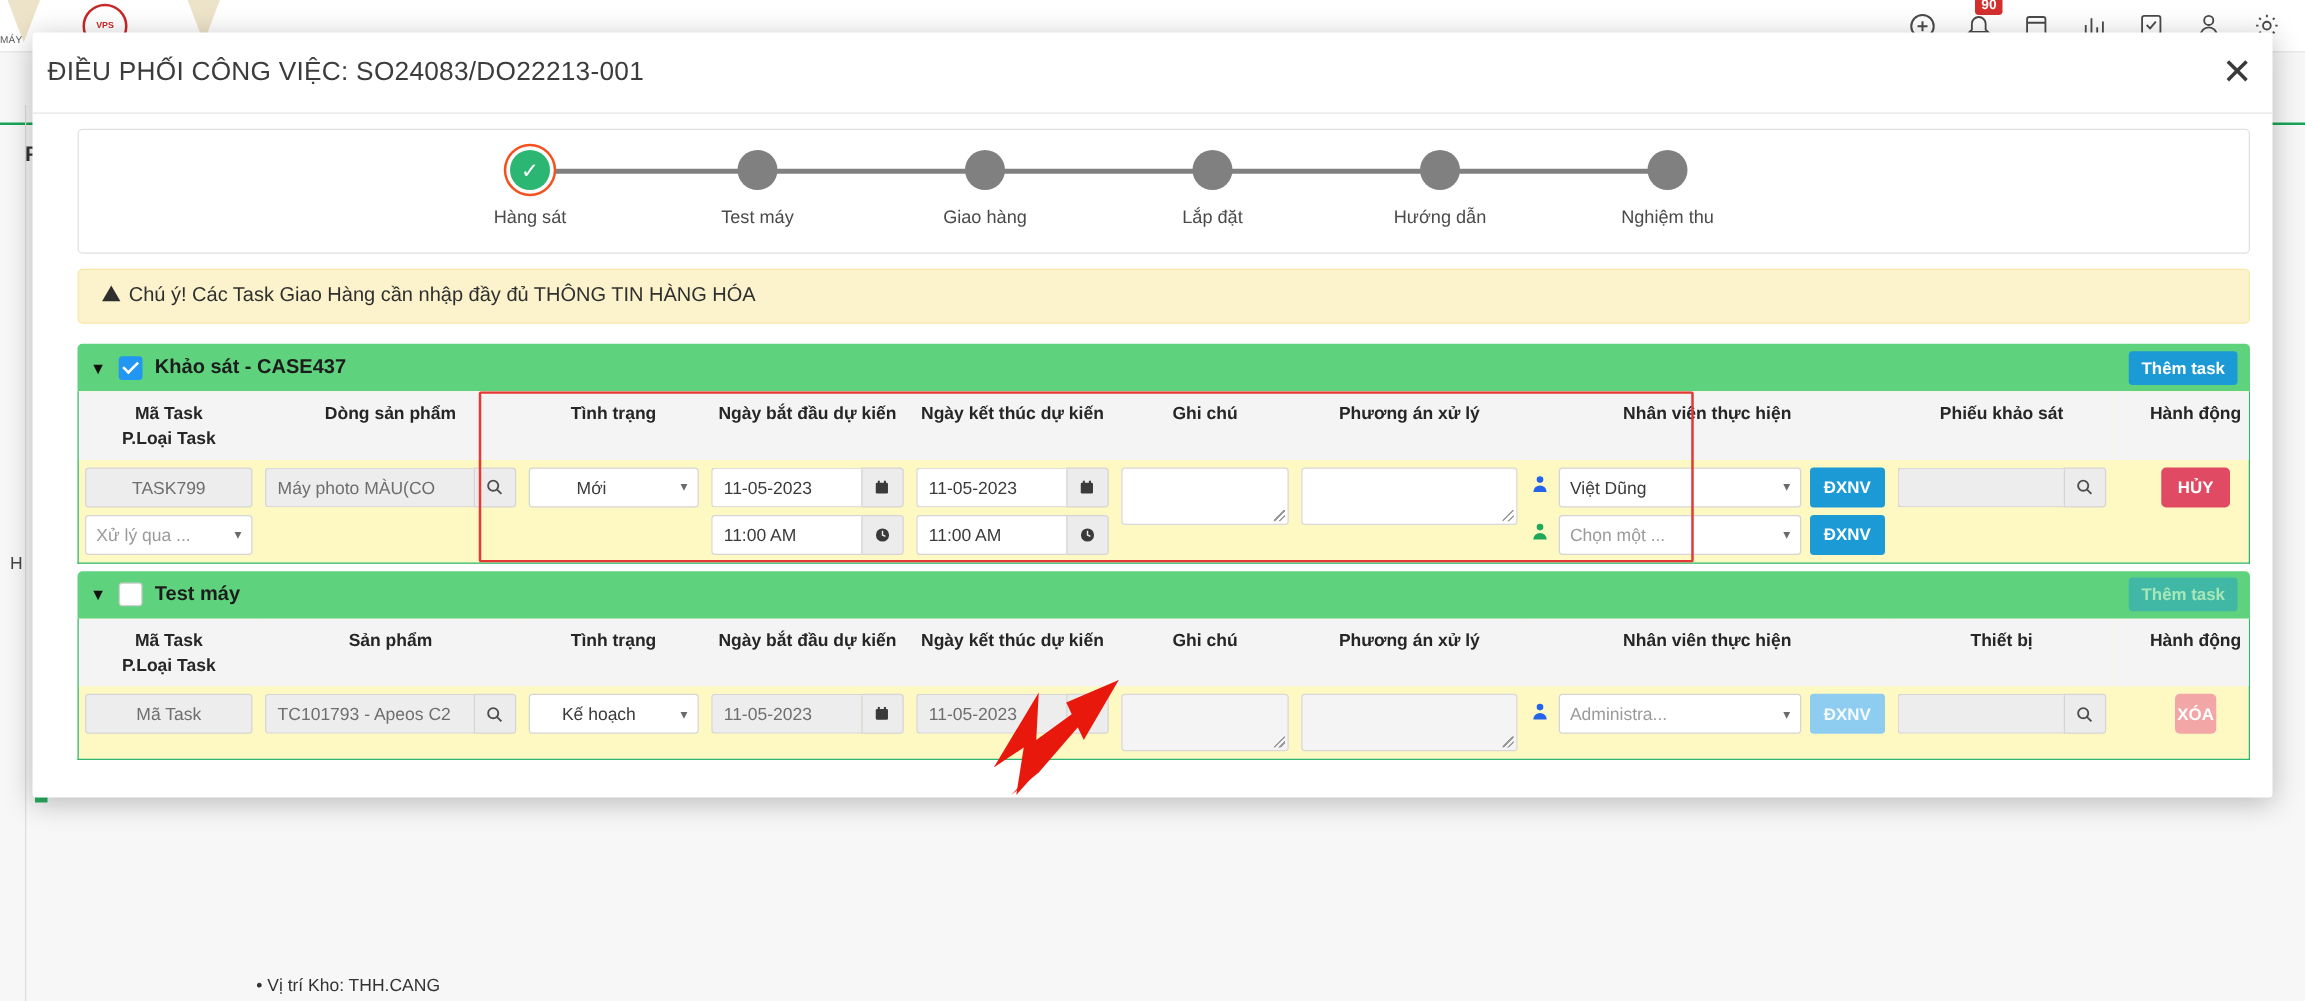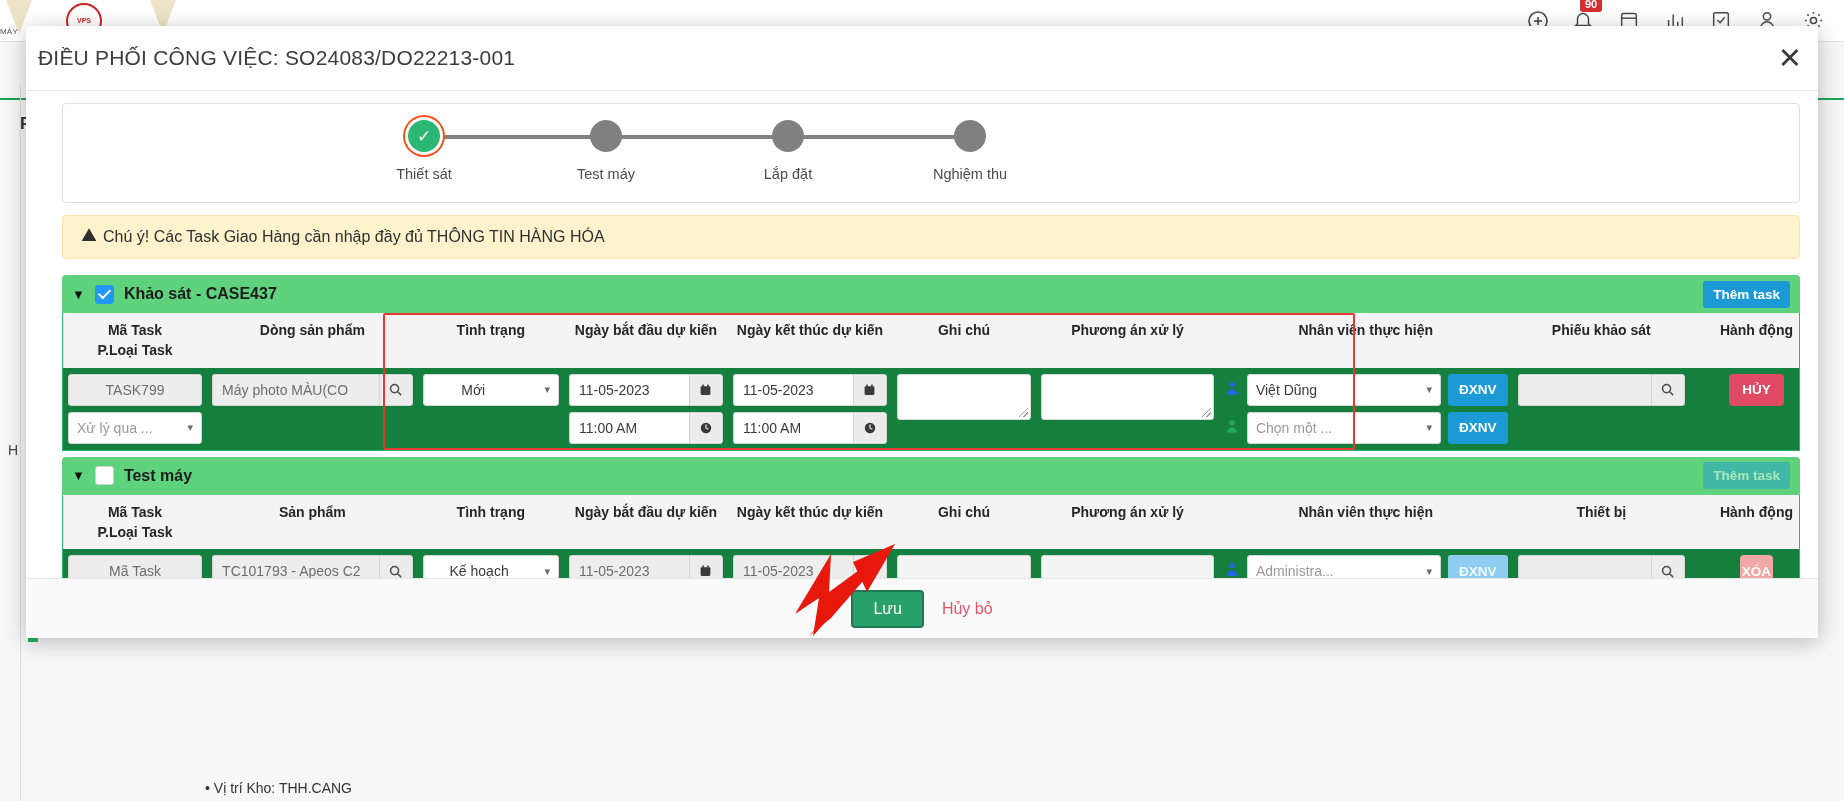--- a/index.html
+++ b/index.html
@@ -136,21 +136,21 @@
     border-width: 0 2.2px 2.2px 0; transform: rotate(45deg) translate(-1px,-1px);
   }
   .sec-title { font-size: 16px; font-weight: bold; color: #1c1c1c; }
   .btn-add {
     margin-left: auto; background: #1b9ad6; color: #fff; font-size: 13.5px;
     border: none; border-radius: 3px; padding: 6px 10px; cursor: pointer; font-weight: bold;
   }
   .btn-add.disabled { opacity: .45; }
 
   .sec-body {
-    border: 1px solid #2bb673; border-top: none; background: #15803d;
+    border: 1px solid #2bb673; border-top: none; background: #fef9c3;
     position: relative; overflow: hidden;
   }
   .sec1-outline {
     position: absolute; left: 320px; top: 0; width: 972px; height: 100%;
     border: 2px solid #e53935; pointer-events: none; z-index: 5; border-radius: 2px;
   }
 
   table.grid { width: 1760px; border-collapse: collapse; table-layout: fixed; }
   table.grid thead th {
     background: #f4f4f4; font-size: 14px; color: #262626; font-weight: bold;
@@ -306,31 +306,41 @@
     <div class="modal-close">✕</div>
   </div>
 
   <div class="modal-body">
 
     <div class="stepper-box">
       <div class="steps">
         <div class="step done">
           <div class="step-line"></div>
           <div class="step-circle">✓</div>
-          <div class="step-label">Thiết sát</div>
+          <div class="step-label">Hàng sát</div>
         </div>
         <div class="step">
           <div class="step-line"></div>
           <div class="step-circle"></div>
           <div class="step-label">Test máy</div>
         </div>
         <div class="step">
           <div class="step-line"></div>
           <div class="step-circle"></div>
+          <div class="step-label">Giao hàng</div>
+        </div>
+        <div class="step">
+          <div class="step-line"></div>
+          <div class="step-circle"></div>
           <div class="step-label">Lắp đặt</div>
+        </div>
+        <div class="step">
+          <div class="step-line"></div>
+          <div class="step-circle"></div>
+          <div class="step-label">Hướng dẫn</div>
         </div>
         <div class="step">
 
           <div class="step-circle"></div>
           <div class="step-label">Nghiệm thu</div>
         </div>
       </div>
     </div>
 
     <div class="warning">
@@ -644,23 +654,19 @@
               </td>
             </tr>
           </tbody>
         </table>
 
       </div>
     </div>
 
   </div>
 
-  <div class="modal-footer">
-    <button class="btn-save">Lưu</button>
-    <button class="btn-cancel">Hủy bỏ</button>
-  </div>
 </div>
 
 <svg class="arrow" width="130" height="110" viewBox="0 0 130 110">
   <polygon points="100,4 18,96 24,58 0,74 36,14 34,52" fill="#e8180c"></polygon>
   <path d="M100 4 L36 78 L14 96 Z" fill="#e8180c"></path>
   <path d="M100 4 L58 22 L72 52 Z" fill="#e8180c"></path>
 </svg>
 
 </body></html>

